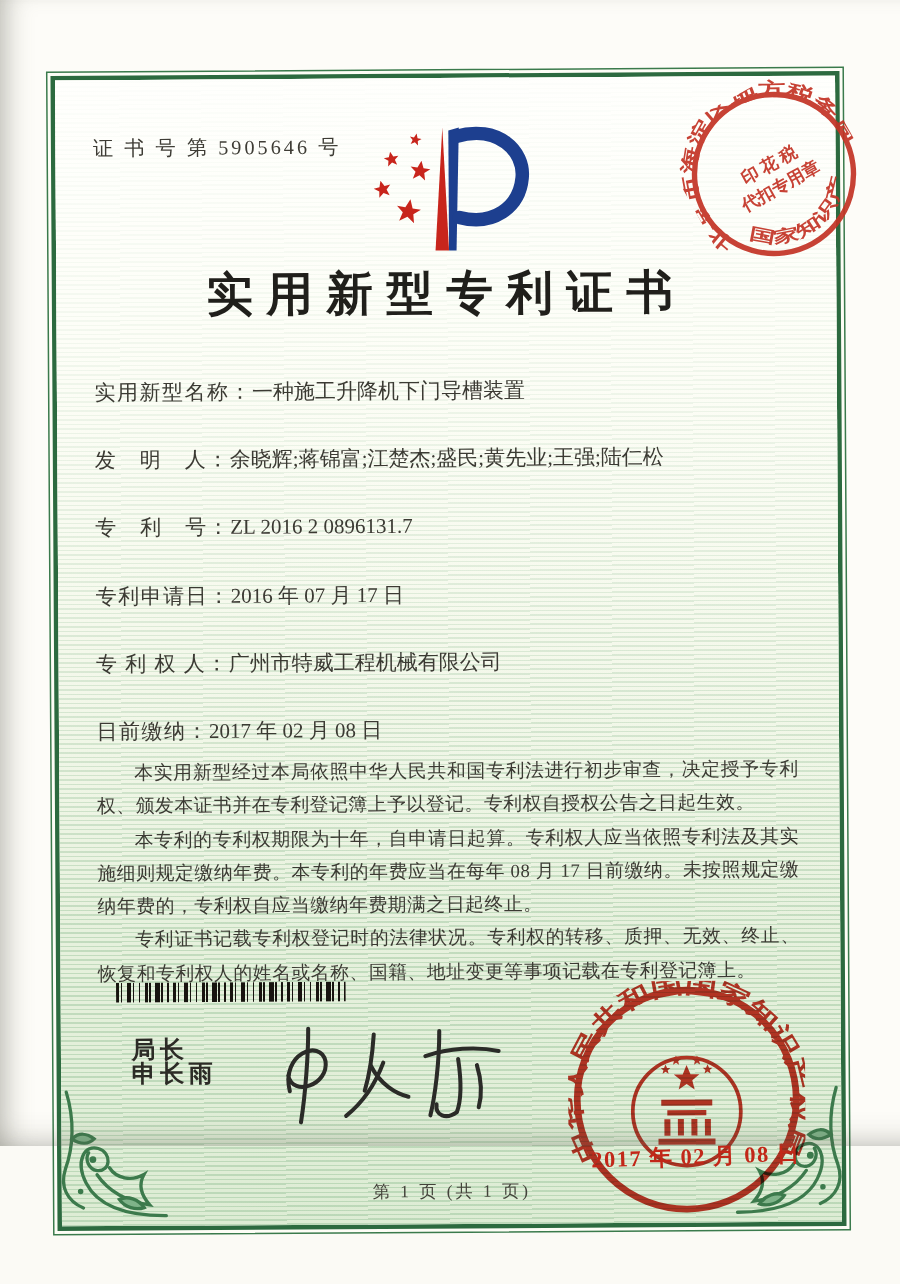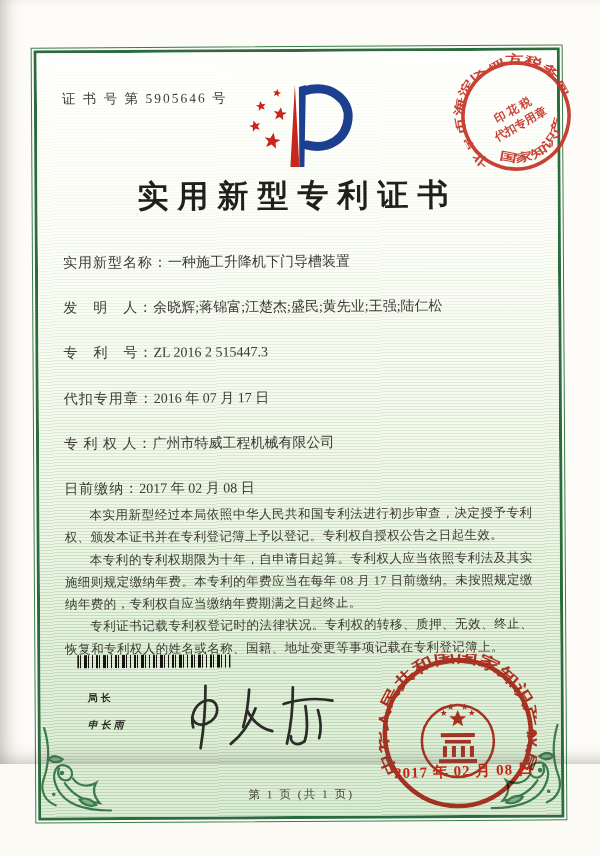--- a/index.html
+++ b/index.html
@@ -26,23 +26,23 @@
   .fields{position:absolute;left:30px;right:60px;top:206px;color:#3b3a33;}
   .field{margin:0 0 27px 0;font-size:14px;line-height:1.3;white-space:nowrap;}
   .field .lab{letter-spacing:1px;}
   .paras{position:absolute;left:30px;right:32px;top:456px;color:#3b3a33;
     font-size:12.5px;line-height:1.78;text-align:justify;letter-spacing:.4px;}
   .paras p{margin:0;text-indent:2em;}
   .barcode{position:absolute;left:42px;top:607px;width:153px;height:13px;
     background:repeating-linear-gradient(90deg,#17140f 0 2px,transparent 2px 3px,
       #17140f 3px 4px,transparent 4px 7px,#17140f 7px 10px,transparent 10px 11px,
       #17140f 11px 12px,transparent 12px 15px,#17140f 15px 16px,transparent 16px 19px);}
-  .officer{position:absolute;left:52px;top:645px;color:#2c2b26;font-size:10px;
+  .officer{position:absolute;left:52px;top:645px;color:#2c2b26;font-size:16px;
     font-weight:600;letter-spacing:3px;line-height:1;}
-  .officer .o-name{margin-top:17px;font-style:italic;}
+  .officer .o-name{}
   .sig{position:absolute;left:140px;top:632px;width:168px;height:78px;}
   
   .tax-stamp{position:absolute;left:458px;top:58px;width:116px;height:116px;
     transform:rotate(-29deg);opacity:.92;z-index:30;}
   .office-seal{position:absolute;left:343px;top:608px;width:158px;height:158px;
     opacity:.93;mix-blend-mode:multiply;z-index:20;}
   .seal-date{position:absolute;left:328px;top:716px;width:200px;text-align:center;
     color:#c22718;font-size:15px;font-weight:bold;letter-spacing:1px;
     transform:rotate(-1.5deg);z-index:25;}
   .footer{position:absolute;left:0;top:740px;width:100%;text-align:center;
@@ -76,22 +76,22 @@
       <polygon points="62,86 67,4 71,86" fill="#c8251c"></polygon>
       <polygon points="71,6 78,4 76,86 71,86" fill="#1d3f8f"></polygon>
       <path d="M76,10 C104,2 122,20 120,38 C118,58 100,70 78,64" fill="none" stroke="#1d3f8f" stroke-width="9" stroke-linecap="round"></path>
     </svg>
 
     <div class="title">实用新型专利证书</div>
 
     <div class="fields">
       <div class="field"><span class="lab">实用新型名称：</span><span>一种施工升降机下门导槽装置</span></div>
       <div class="field"><span class="lab">发　明　人：</span><span>余晓辉;蒋锦富;江楚杰;盛民;黄先业;王强;陆仁松</span></div>
-      <div class="field"><span class="lab">专　利　号：</span><span>ZL 2016 2 515447.3</span></div>
-      <div class="field"><span class="lab">代扣专用章：</span><span>2016 年 07 月 17 日</span></div>
+      <div class="field"><span class="lab">专　利　号：</span><span>ZL 2016 2 0896131.7</span></div>
+      <div class="field"><span class="lab">专利申请日：</span><span>2016 年 07 月 17 日</span></div>
       <div class="field"><span class="lab">专 利 权 人：</span><span>广州市特威工程机械有限公司</span></div>
       <div class="field"><span class="lab">日前缴纳：</span><span>2017 年 02 月 08 日</span></div>
     </div>
 
     <div class="paras">
       <p>本实用新型经过本局依照中华人民共和国专利法进行初步审查，决定授予专利权、颁发本证书并在专利登记簿上予以登记。专利权自授权公告之日起生效。</p>
       <p>本专利的专利权期限为十年，自申请日起算。专利权人应当依照专利法及其实施细则规定缴纳年费。本专利的年费应当在每年 08 月 17 日前缴纳。未按照规定缴纳年费的，专利权自应当缴纳年费期满之日起终止。</p>
       <p>专利证书记载专利权登记时的法律状况。专利权的转移、质押、无效、终止、恢复和专利权人的姓名或名称、国籍、地址变更等事项记载在专利登记簿上。</p>
     </div>
 

